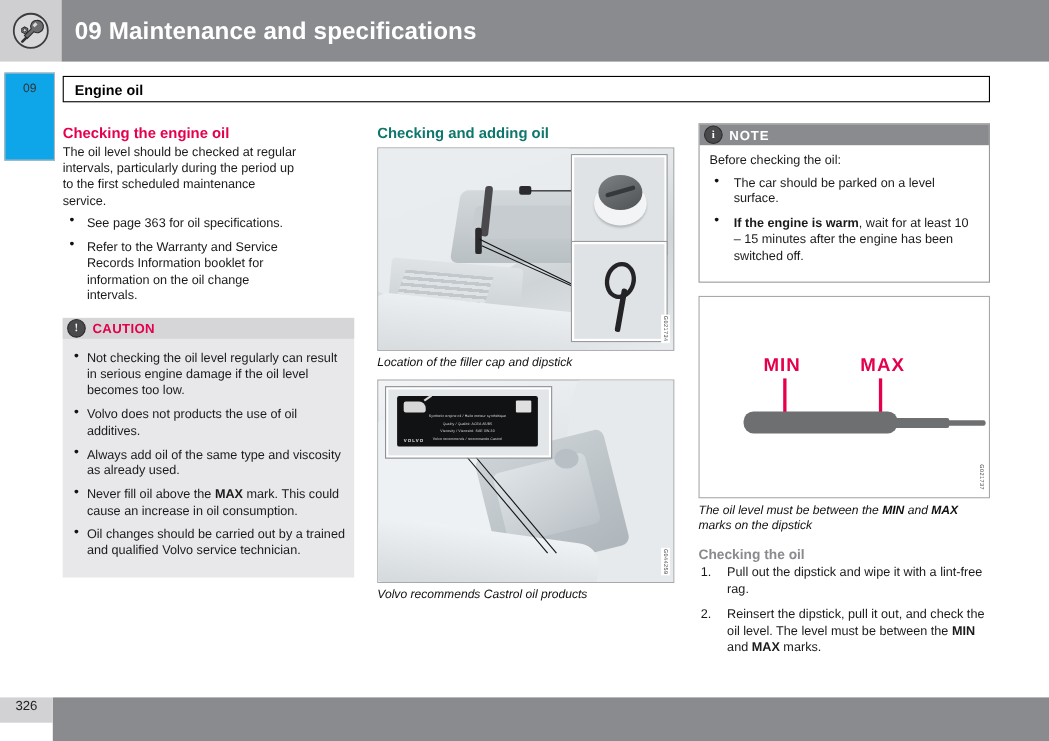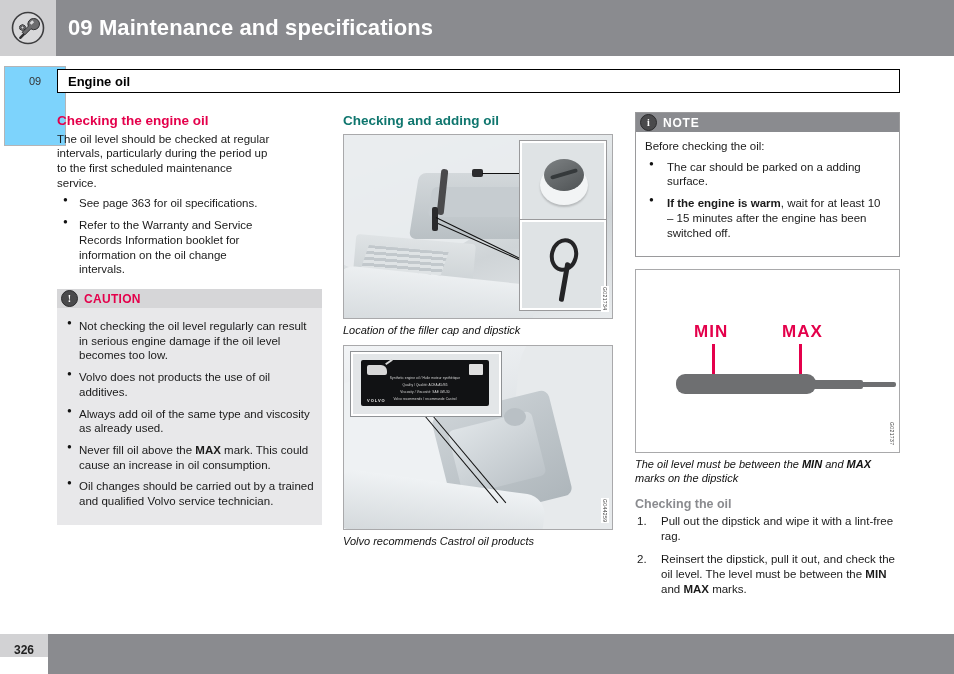--- a/index.html
+++ b/index.html
@@ -25,21 +25,21 @@
     background:#8a8b8f;
     display:flex;align-items:center;
   }
   .header-title{
     color:#ffffff;font-size:22px;font-weight:bold;
     margin-left:12px;letter-spacing:0.1px;
   }
   
   .chapter-tab{
     position:absolute;left:4px;top:66px;width:44px;height:78px;
-    background:#7dd3fc;border:1px solid #b4b4b6;padding-left:16px;
+    background:#0ea5e9;border:1px solid #b4b4b6;
   }
   .chapter-tab-num{
     position:absolute;top:8px;left:0;width:100%;
     text-align:center;font-size:11px;color:#333;
   }
   
   .section-bar{
     position:absolute;left:57px;top:69px;width:841px;height:22px;
     border:1.5px solid #000;background:#fff;
     display:flex;align-items:center;
@@ -198,21 +198,21 @@
   .ds-min,.ds-max{position:absolute;color:#e4004b;font-size:17px;font-weight:bold;letter-spacing:1px;}
   .ds-tick{position:absolute;width:2.5px;background:#e4004b;}
   .ds-body{position:absolute;height:20px;background:#6e6f71;border-radius:9px;}
   .ds-tail{position:absolute;height:9px;background:#6e6f71;border-radius:2px;}
   .ds-tip{position:absolute;height:5px;background:#6e6f71;border-radius:2px;}
 
   
   .footer{position:absolute;left:0;bottom:0;width:954px;height:40px;}
   .footer-band{position:absolute;left:48px;top:0;width:906px;height:40px;background:#8a8b8f;}
   .footer-pagebox{position:absolute;left:0;top:0;width:48px;height:23px;background:#d2d2d4;
-     display:flex;align-items:flex-end;justify-content:center;font-weight:bold;}
+     display:flex;align-items:flex-start;justify-content:center;}
   .footer-page{font-size:12px;color:#222;}
 </style>
 </head>
 <body>
 
 <div class="header">
   <div class="header-iconbox">
     <svg width="34" height="34" viewBox="0 0 34 34">
       <circle cx="17" cy="17" r="15.5" fill="#d8d8da" stroke="#3d3d3f" stroke-width="1.6"></circle>
       <path d="M22.5 7.5a5.6 5.6 0 0 0-5.2 7.7l-6.1 6.1 2.6 2.6 6.1-6.1a5.6 5.6 0 1 0 2.6-10.3z" fill="#6c6c6e" stroke="#2f2f31" stroke-width="1"></path>
@@ -319,21 +319,21 @@
 
 <div class="col col-right">
   <div class="note-box">
     <div class="note-head">
       <span class="icon-circle">i</span>
       <span class="note-label">NOTE</span>
     </div>
     <div class="note-body">
       <p class="body">Before checking the oil:</p>
       <ul class="bullets">
-        <li>The car should be parked on a adding surface.</li>
+        <li>The car should be parked on a level surface.</li>
         <li><b>If the engine is warm</b>, wait for at least 10 – 15 minutes after the engine has been switched off.</li>
       </ul>
     </div>
   </div>
 
   <div class="fig fig3" style="margin-top:12px;">
     <div class="ds-wrap">
       <span class="ds-min" style="left:58px;top:52px;">MIN</span>
       <span class="ds-max" style="left:146px;top:52px;">MAX</span>
       <div class="ds-tick" style="left:76px;top:74px;height:38px;"></div>

